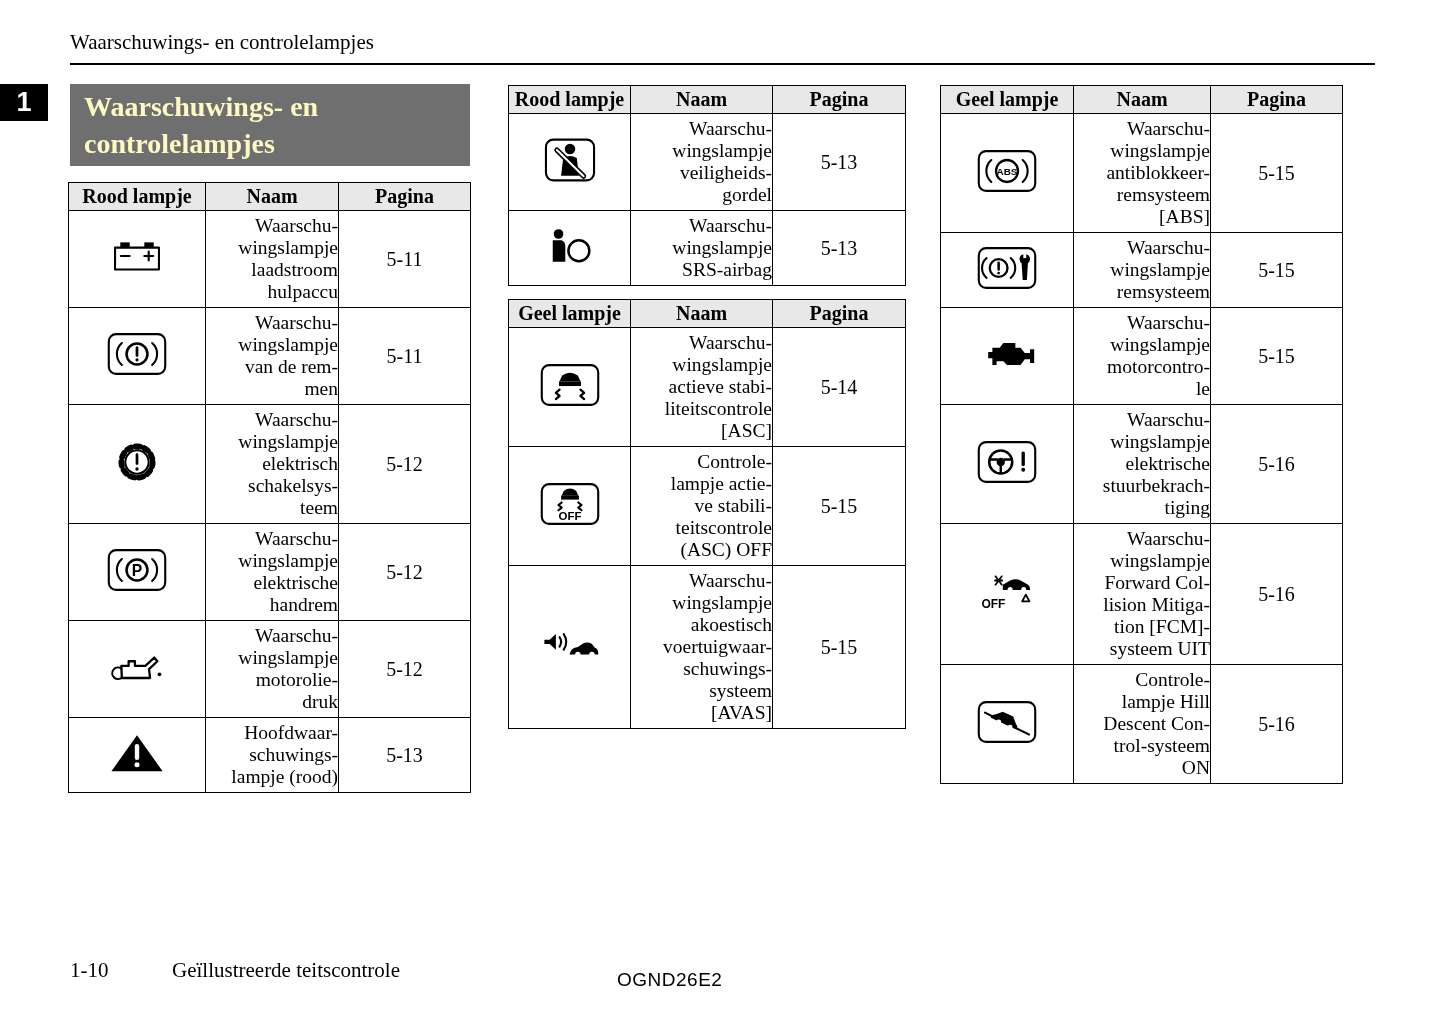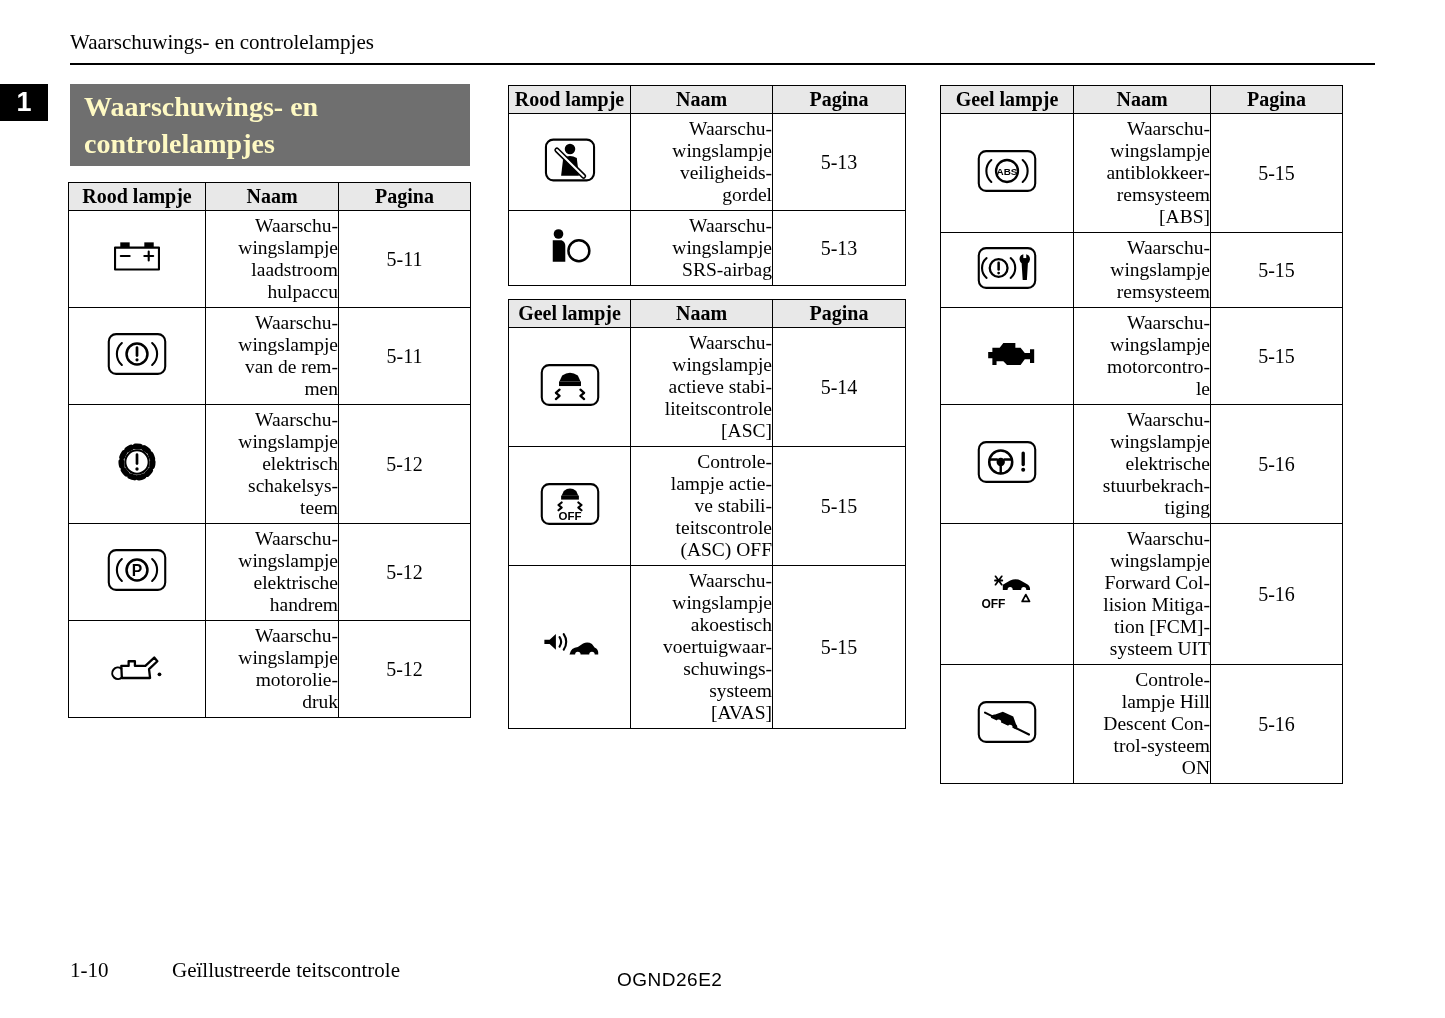--- a/index.html
+++ b/index.html
@@ -142,20 +142,33 @@
               <path d="M15 23.5 a5.5 5.5 0 1 0 0.8 8.3"></path>
               <circle cx="51.5" cy="29" r="1.8" fill="#000" stroke="none"></circle>
             </svg>
           </td>
           <td class="nm">Waarschu-
 wingslampje
 motorolie-
 druk</td>
           <td class="pg">5-12</td>
         </tr>
+        <tr>
+          <td class="ic">
+            <svg class="lamp" width="64" height="46" viewBox="0 0 60 44">
+              <path d="M30 5 L54.5 39.5 H5.5 Z" fill="#000" stroke="none"></path>
+              <path d="M30 15.5 v11" stroke="#fff" stroke-width="4.2"></path>
+              <circle cx="30" cy="33.2" r="2.4" fill="#fff" stroke="none"></circle>
+            </svg>
+          </td>
+          <td class="nm">Hoofdwaar-
+schuwings-
+lampje (rood)</td>
+          <td class="pg">5-13</td>
+        </tr>
       </tbody>
     </table>
   </div>
 
   <div class="tbl-mid">
     <table>
       <colgroup>
           <col style="width:122px">
           <col style="width:142px">
           <col style="width:133px">

